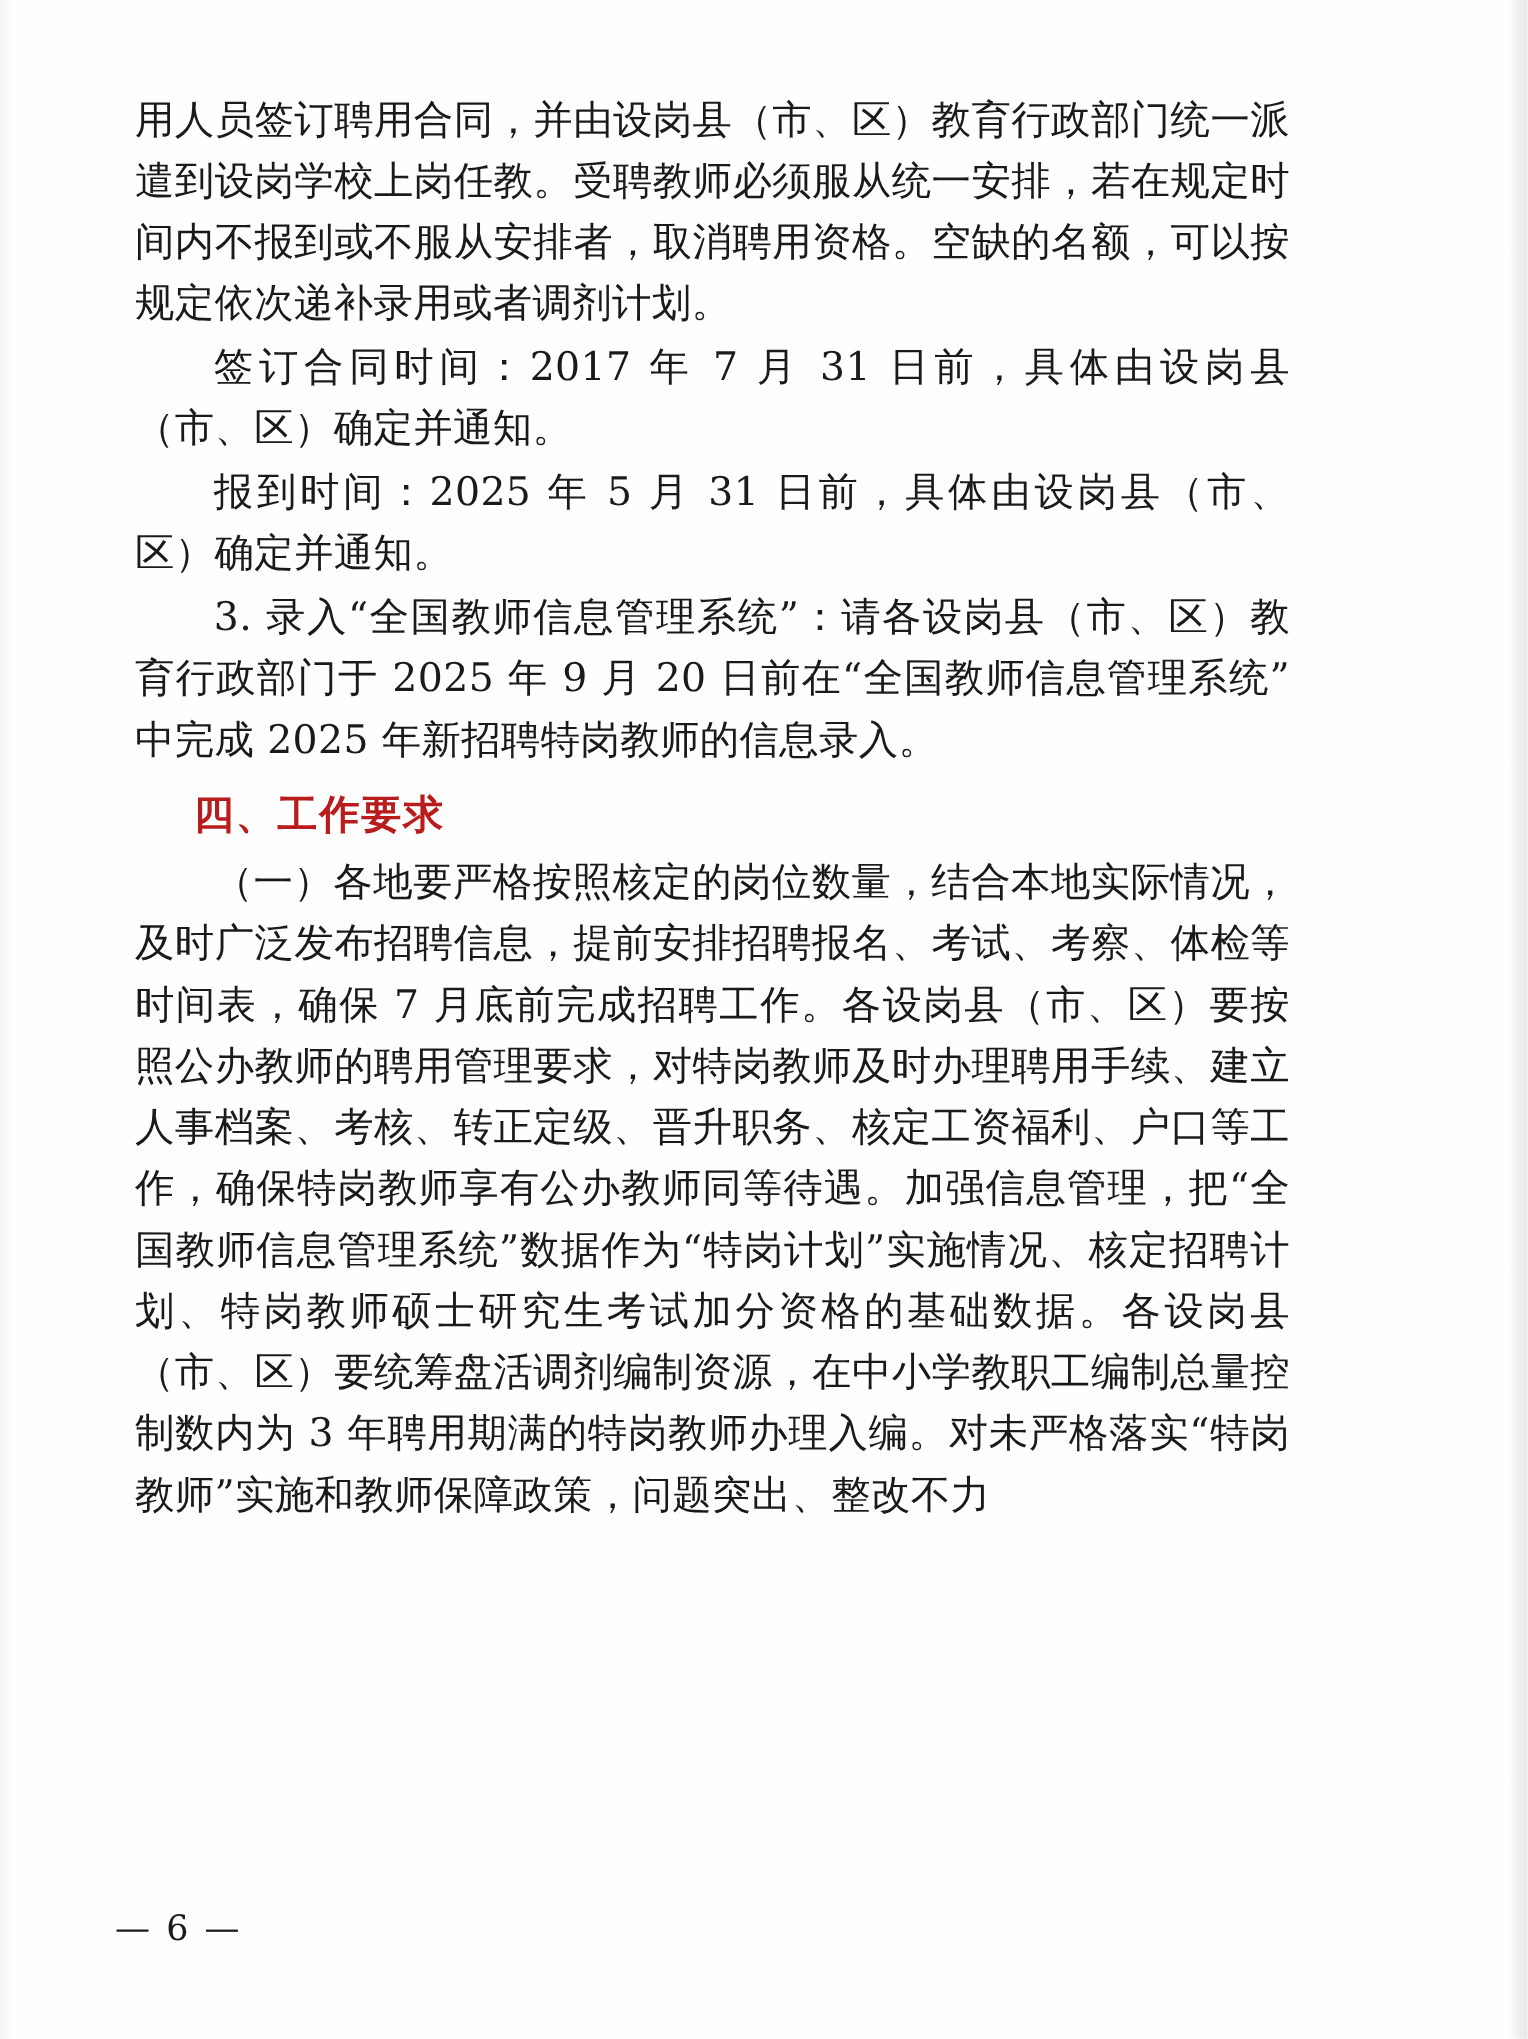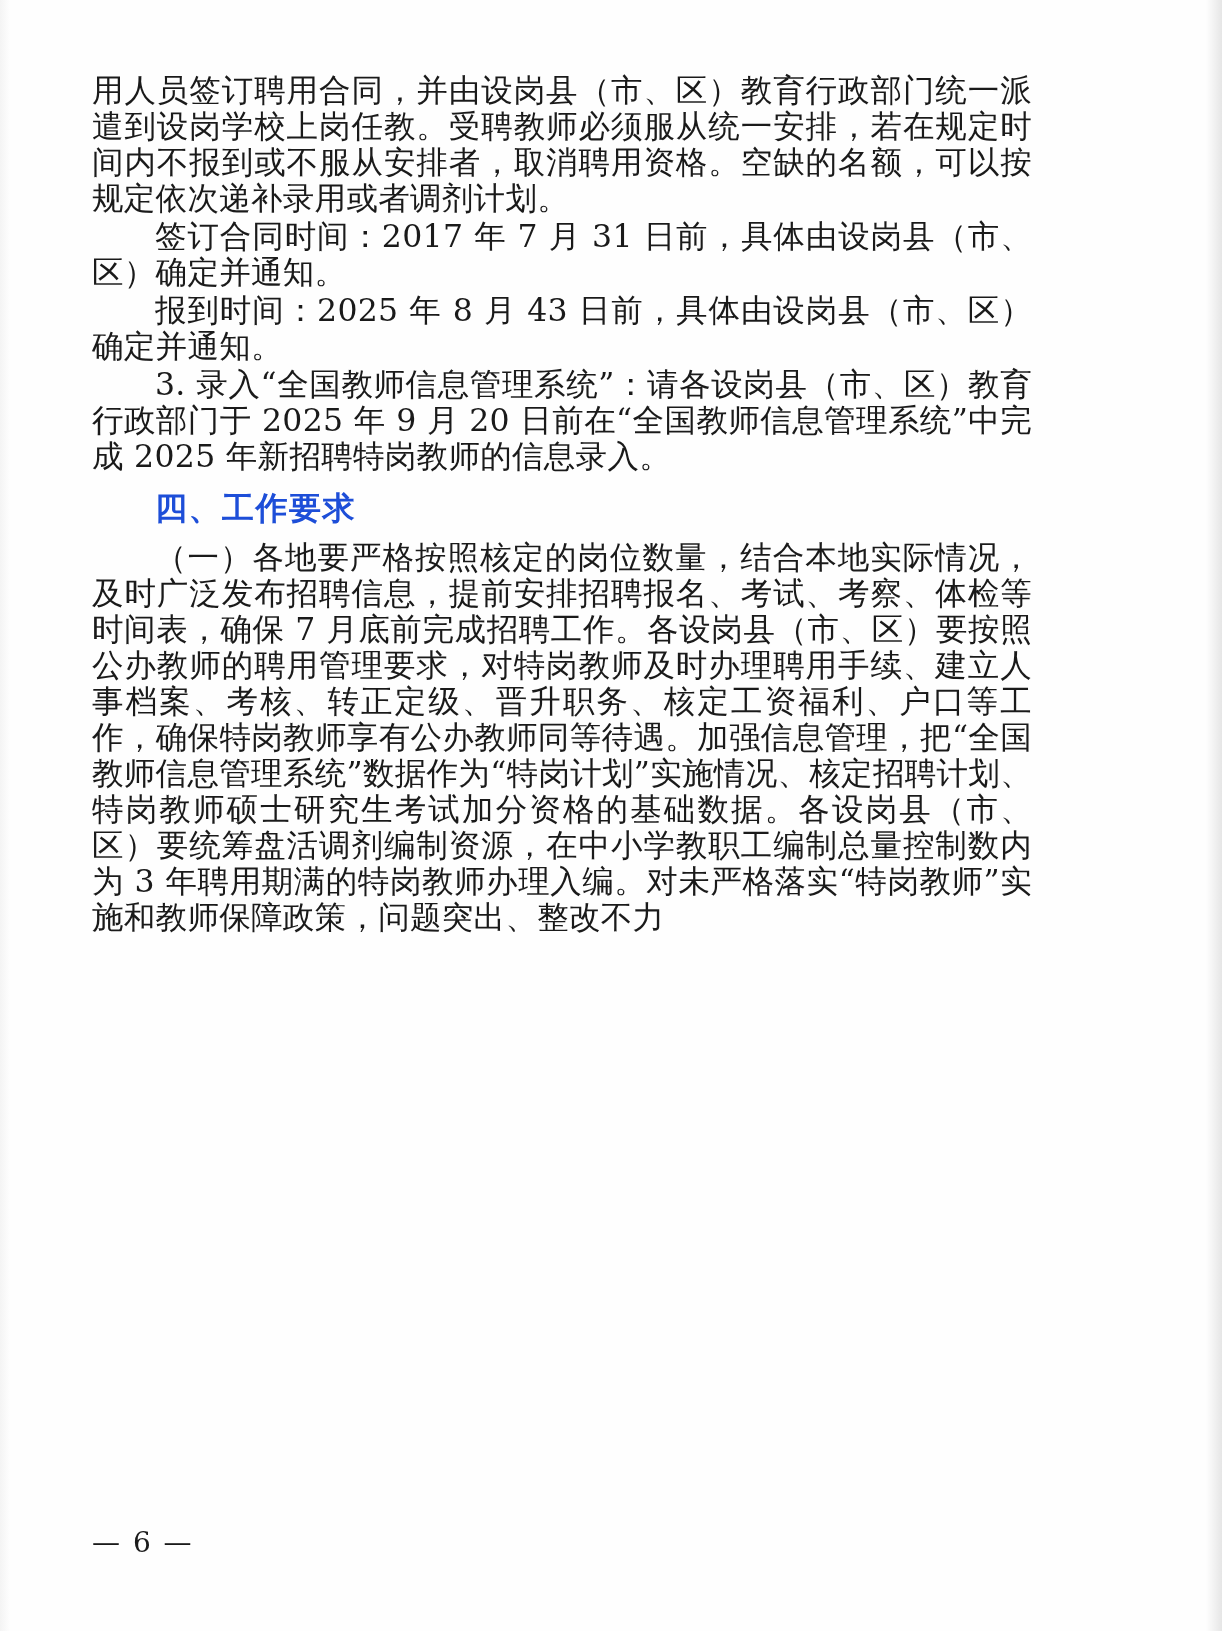--- a/index.html
+++ b/index.html
@@ -22,41 +22,41 @@
     height: 1631px;
     background: #fefefe;
   }
   .content {
     position: absolute;
     left: 92px;
     top: 72px;
     width: 940px;
   }
   p.body-text {
-    margin: 0 0 2px 0;
+    margin: 0 0 2px 16px;
     font-size: 31.5px;
-    line-height: 36px;
+    line-height: 49px;
     text-align: justify;
     text-justify: inter-ideograph;
     letter-spacing: 0.3px;
     font-family: "DejaVu Serif", "Liberation Serif", serif;
     color: #1a1a1a;
   }
   p.indent {
     text-indent: 63px;
   }
   h2.section-heading {
     margin: 6px 0 2px 0;
     font-size: 32px;
     line-height: 56.5px;
     font-weight: bold;
     text-indent: 63px;
     letter-spacing: 1.5px;
     font-family: "DejaVu Sans", "Liberation Sans", sans-serif;
-    color: #1d4ed8;
+    color: #b91c1c;
   }
   .page-number {
     position: absolute;
     left: 92px;
     bottom: 72px;
     width: 940px;
     font-size: 28px;
     letter-spacing: 2px;
     color: #1a1a1a;
     font-family: "DejaVu Serif", "Liberation Serif", serif;
@@ -79,21 +79,21 @@
 </head>
 <body>
 
 <div class="page">
   <div class="edge-shadow-left"></div>
   <div class="edge-shadow-right"></div>
 
   <div class="content">
     <p class="body-text">用人员签订聘用合同，并由设岗县（市、区）教育行政部门统一派遣到设岗学校上岗任教。受聘教师必须服从统一安排，若在规定时间内不报到或不服从安排者，取消聘用资格。空缺的名额，可以按规定依次递补录用或者调剂计划。</p>
     <p class="body-text indent">签订合同时间：2017 年 7 月 31 日前，具体由设岗县（市、区）确定并通知。</p>
-    <p class="body-text indent">报到时间：2025 年 8 月 43 日前，具体由设岗县（市、区）确定并通知。</p>
+    <p class="body-text indent">报到时间：2025 年 5 月 31 日前，具体由设岗县（市、区）确定并通知。</p>
     <p class="body-text indent">3. 录入“全国教师信息管理系统”：请各设岗县（市、区）教育行政部门于 2025 年 9 月 20 日前在“全国教师信息管理系统”中完成 2025 年新招聘特岗教师的信息录入。</p>
 
     <h2 class="section-heading">四、工作要求</h2>
 
     <p class="body-text indent">（一）各地要严格按照核定的岗位数量，结合本地实际情况，及时广泛发布招聘信息，提前安排招聘报名、考试、考察、体检等时间表，确保 7 月底前完成招聘工作。各设岗县（市、区）要按照公办教师的聘用管理要求，对特岗教师及时办理聘用手续、建立人事档案、考核、转正定级、晋升职务、核定工资福利、户口等工作，确保特岗教师享有公办教师同等待遇。加强信息管理，把“全国教师信息管理系统”数据作为“特岗计划”实施情况、核定招聘计划、特岗教师硕士研究生考试加分资格的基础数据。各设岗县（市、区）要统筹盘活调剂编制资源，在中小学教职工编制总量控制数内为 3 年聘用期满的特岗教师办理入编。对未严格落实“特岗教师”实施和教师保障政策，问题突出、整改不力</p>
   </div>
 
   <div class="page-number">— 6 —</div>
 </div>
 

